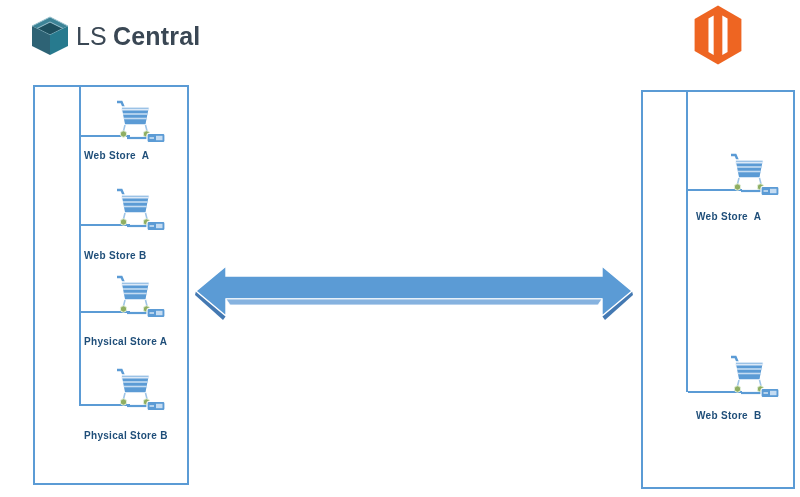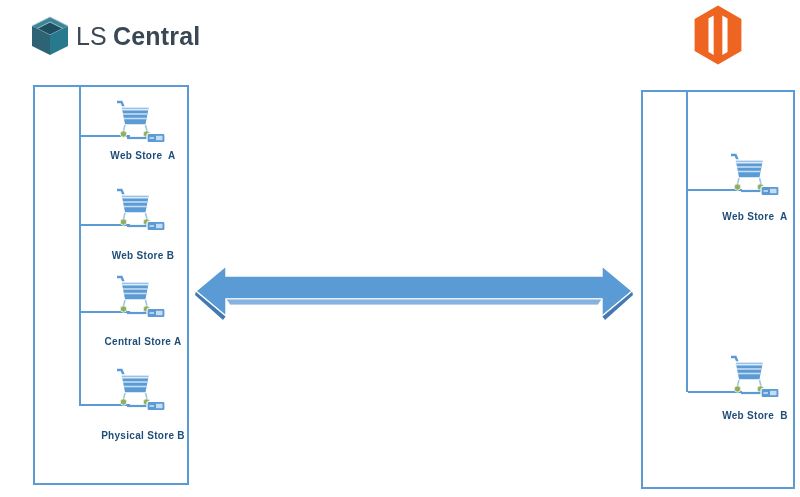--- a/index.html
+++ b/index.html
@@ -19,21 +19,21 @@
   .box   { position:absolute; border:2px solid #5B9BD5; background:transparent; }
   .left-box  { left:33px;  top:85px; width:152px; height:396px; }
   .right-box { left:641px; top:90px; width:150px; height:395px; }
   .trunk { position:absolute; width:2px; background:#5B9BD5; }
   .left-trunk  { left:79px;  top:87px; height:319px; }
   .right-trunk { left:686px; top:92px; height:300px; }
   .connector { position:absolute; height:2px; background:#5B9BD5; }
 
   .cart { position:absolute; width:60px; height:46px; }
   .store-label {
-    position:absolute; width:118px; text-align:center; white-space:pre;
+    position:absolute; width:118px; text-align:left; white-space:pre;
     font-size:10px; font-weight:bold; color:#1F4E79; letter-spacing:0.3px;
   }
   .arrow-svg { position:absolute; left:194px; top:261px; width:440px; height:62px; }
 </style>
 </head>
 <body>
 
 <div class="canvas">
 
   <div class="brand-left">
@@ -103,21 +103,21 @@
     <line x1="15.8" y1="20.5" x2="38.7" y2="20.5" stroke="#C5DCF2" stroke-width="1.6"></line>
     <line x1="17" y1="27" x2="15.5" y2="33" stroke="#9DC3E6" stroke-width="1.6"></line>
     <line x1="37.5" y1="27" x2="39" y2="33" stroke="#9DC3E6" stroke-width="1.6"></line>
     <circle cx="15.5" cy="36" r="3.2" fill="#8FAE62" stroke="#E2EFDA" stroke-width="1"></circle>
     <circle cx="38.5" cy="36" r="3.2" fill="#8FAE62" stroke="#E2EFDA" stroke-width="1"></circle>
     <line x1="19" y1="40" x2="40" y2="40" stroke="#5B9BD5" stroke-width="2.2"></line>
     <rect x="39" y="35.5" width="18" height="9" rx="1.8" fill="#5B9BD5" stroke="#FFFFFF" stroke-width="1.2"></rect>
     <rect x="48" y="37.8" width="6.5" height="4.4" fill="#C5DCF2"></rect>
     <line x1="41.5" y1="40" x2="46" y2="40" stroke="#FFFFFF" stroke-width="1.1"></line>
   </svg>
-  <div class="store-label" style="left:84px; top:336px">Central Store A</div>
+  <div class="store-label" style="left:84px; top:336px">Physical Store A</div>
 
   <div class="connector" style="left:81px; top:404px; width:49px"></div>
   <svg class="cart" style="left:108px; top:366px" viewBox="0 0 60 46">
     <polyline points="9,4 13.5,4 16.5,11" fill="none" stroke="#5B9BD5" stroke-width="2.4"></polyline>
     <polygon points="13,9 41.5,9 38,27 16.5,27" fill="#5B9BD5" stroke="#FFFFFF" stroke-width="1.3"></polygon>
     <line x1="13.5" y1="11.5" x2="41" y2="11.5" stroke="#DCE9F7" stroke-width="2"></line>
     <line x1="15" y1="16" x2="39.5" y2="16" stroke="#C5DCF2" stroke-width="1.6"></line>
     <line x1="15.8" y1="20.5" x2="38.7" y2="20.5" stroke="#C5DCF2" stroke-width="1.6"></line>
     <line x1="17" y1="27" x2="15.5" y2="33" stroke="#9DC3E6" stroke-width="1.6"></line>
     <line x1="37.5" y1="27" x2="39" y2="33" stroke="#9DC3E6" stroke-width="1.6"></line>

